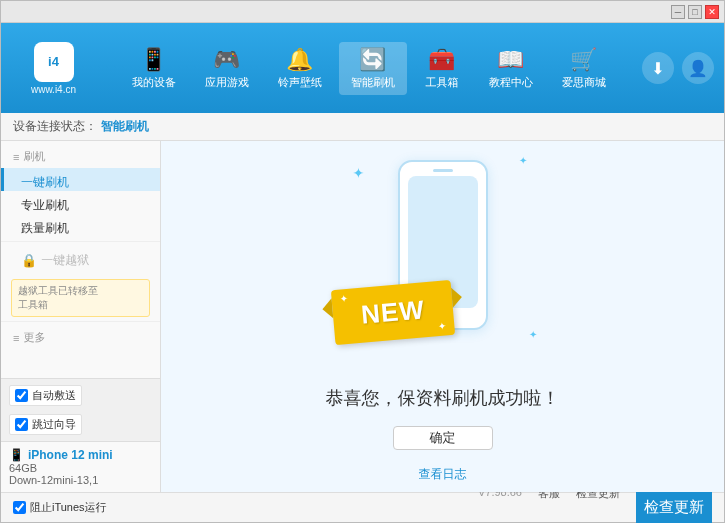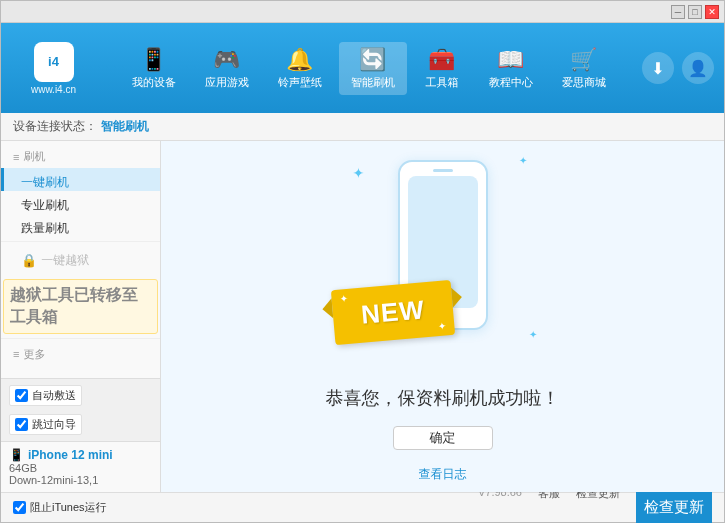--- a/index.html
+++ b/index.html
@@ -157,29 +157,28 @@
     .sidebar-disabled {
       padding: 6px 16px 6px 20px;
       color: #bbb;
       font-size: 12px;
       cursor: not-allowed;
       display: flex;
       align-items: center;
       gap: 4px;
     }
     .sidebar-notice {
-      margin: 4px 2px;
+      margin: 4px 10px;
       background: #fff8e1;
       border: 1px solid #ffe082;
       border-radius: 3px;
       padding: 4px 6px;
-      font-size: 16px;
+      font-size: 10px;
       color: #888;
       line-height: 1.4;
-      font-weight: bold;
     }
     .sidebar-divider {
       height: 1px;
       background: #eee;
       margin: 4px 0;
     }
 
     
     .content-area {
       flex: 1;

